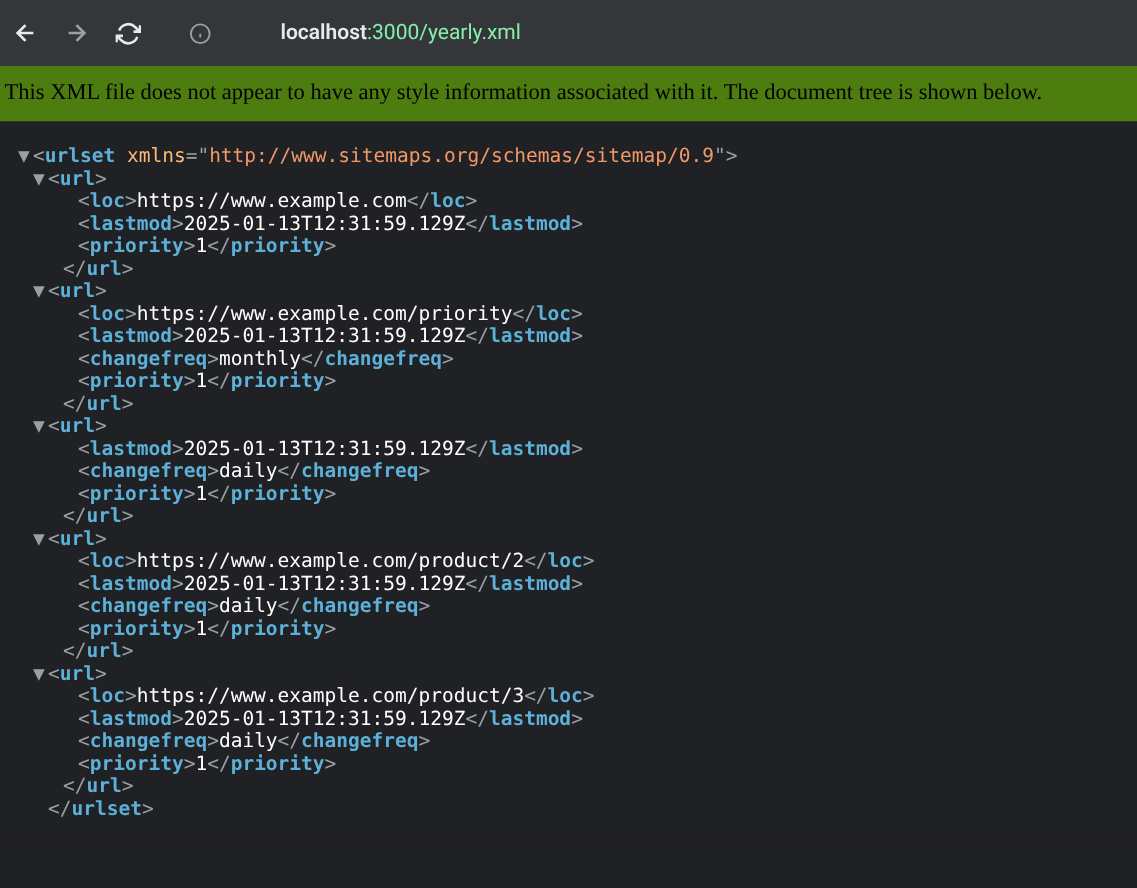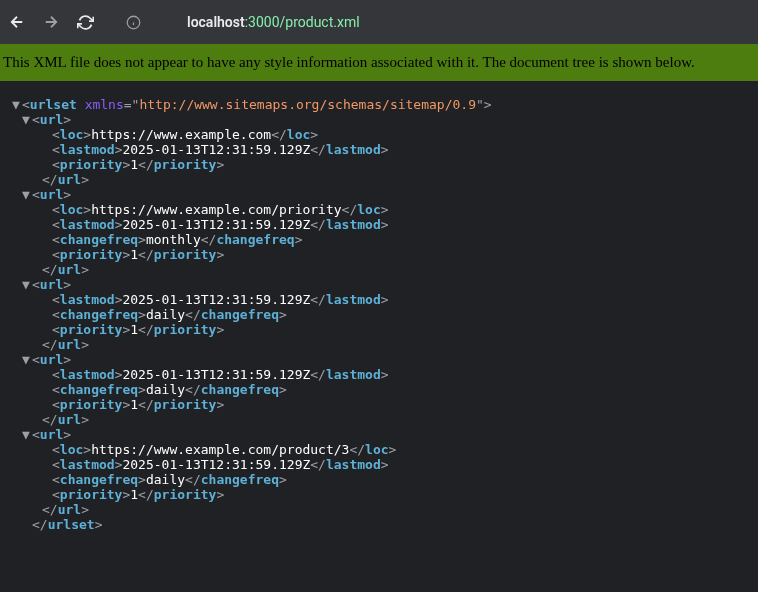--- a/index.html
+++ b/index.html
@@ -87,21 +87,21 @@
       color: #9aa0a6;
       cursor: pointer;
       user-select: none;
     }
     .indent0 { padding-left: 0; }
     .indent1 { padding-left: 10px; }
     .indent2 { padding-left: 20px; }
     .indent2b { padding-left: 30px; }
     .indent3 { padding-left: 40px; }
     .tag { color: #5db0d7; font-weight: bold; }
-    .attr-name { color: #8b5cf6; margin-top: 26px; }
+    .attr-name { color: #fdba74; margin-top: 26px; }
     .attr-value { color: #f29766; }
     .text-value { color: #fff; }
     .punct { color: #9aa0a6; }
   </style>
 </head>
 <body>
 
 <div class="toolbar">
   <div class="nav-buttons">
     <span class="nav-icon active">
@@ -123,21 +123,21 @@
   </div>
   <div class="url-bar">
     <span class="info-icon">
       <svg width="15" height="15" viewBox="0 0 24 24" fill="none" stroke="currentColor" stroke-width="2">
           <circle cx="12" cy="12" r="10"></circle>
           <line x1="12" y1="16" x2="12" y2="12"></line>
           <line x1="12" y1="8" x2="12.01" y2="8"></line>
         </svg>
     </span>
     <span class="url-text">
-      <span class="url-host">localhost</span><span class="url-port">:3000</span><span class="url-path">/product.xml</span>
+      <span class="url-host">localhost</span><span class="url-port">:3000</span><span class="url-path">/yearly.xml</span>
     </span>
   </div>
 </div>
 
 <div class="info-banner">
   <span>This XML file does not appear to have any style information associated with it. The document tree is shown below.</span>
 </div>
 
 <div class="xml-content" id="xml-tree">
 <div class="line indent0"><span class="disclosure">▼</span><span class="punct">&lt;</span><span class="tag">urlset</span> <span class="attr-name">xmlns</span><span class="punct">="</span><span class="attr-value">http://www.sitemaps.org/schemas/sitemap/0.9</span><span class="punct">"&gt;</span></div>
@@ -151,20 +151,21 @@
     <div class="line indent3"><span class="punct">&lt;</span><span class="tag">lastmod</span><span class="punct">&gt;</span><span class="text-value">2025-01-13T12:31:59.129Z</span><span class="punct">&lt;/</span><span class="tag">lastmod</span><span class="punct">&gt;</span></div>
     <div class="line indent3"><span class="punct">&lt;</span><span class="tag">changefreq</span><span class="punct">&gt;</span><span class="text-value">monthly</span><span class="punct">&lt;/</span><span class="tag">changefreq</span><span class="punct">&gt;</span></div>
     <div class="line indent3"><span class="punct">&lt;</span><span class="tag">priority</span><span class="punct">&gt;</span><span class="text-value">1</span><span class="punct">&lt;/</span><span class="tag">priority</span><span class="punct">&gt;</span></div>
     <div class="line indent2b"><span class="punct">&lt;/</span><span class="tag">url</span><span class="punct">&gt;</span></div>
     <div class="line indent1"><span class="disclosure">▼</span><span class="punct">&lt;</span><span class="tag">url</span><span class="punct">&gt;</span></div>
     <div class="line indent3"><span class="punct">&lt;</span><span class="tag">lastmod</span><span class="punct">&gt;</span><span class="text-value">2025-01-13T12:31:59.129Z</span><span class="punct">&lt;/</span><span class="tag">lastmod</span><span class="punct">&gt;</span></div>
     <div class="line indent3"><span class="punct">&lt;</span><span class="tag">changefreq</span><span class="punct">&gt;</span><span class="text-value">daily</span><span class="punct">&lt;/</span><span class="tag">changefreq</span><span class="punct">&gt;</span></div>
     <div class="line indent3"><span class="punct">&lt;</span><span class="tag">priority</span><span class="punct">&gt;</span><span class="text-value">1</span><span class="punct">&lt;/</span><span class="tag">priority</span><span class="punct">&gt;</span></div>
     <div class="line indent2b"><span class="punct">&lt;/</span><span class="tag">url</span><span class="punct">&gt;</span></div>
     <div class="line indent1"><span class="disclosure">▼</span><span class="punct">&lt;</span><span class="tag">url</span><span class="punct">&gt;</span></div>
+    <div class="line indent3"><span class="punct">&lt;</span><span class="tag">loc</span><span class="punct">&gt;</span><span class="text-value">https://www.example.com/product/2</span><span class="punct">&lt;/</span><span class="tag">loc</span><span class="punct">&gt;</span></div>
     <div class="line indent3"><span class="punct">&lt;</span><span class="tag">lastmod</span><span class="punct">&gt;</span><span class="text-value">2025-01-13T12:31:59.129Z</span><span class="punct">&lt;/</span><span class="tag">lastmod</span><span class="punct">&gt;</span></div>
     <div class="line indent3"><span class="punct">&lt;</span><span class="tag">changefreq</span><span class="punct">&gt;</span><span class="text-value">daily</span><span class="punct">&lt;/</span><span class="tag">changefreq</span><span class="punct">&gt;</span></div>
     <div class="line indent3"><span class="punct">&lt;</span><span class="tag">priority</span><span class="punct">&gt;</span><span class="text-value">1</span><span class="punct">&lt;/</span><span class="tag">priority</span><span class="punct">&gt;</span></div>
     <div class="line indent2b"><span class="punct">&lt;/</span><span class="tag">url</span><span class="punct">&gt;</span></div>
     <div class="line indent1"><span class="disclosure">▼</span><span class="punct">&lt;</span><span class="tag">url</span><span class="punct">&gt;</span></div>
     <div class="line indent3"><span class="punct">&lt;</span><span class="tag">loc</span><span class="punct">&gt;</span><span class="text-value">https://www.example.com/product/3</span><span class="punct">&lt;/</span><span class="tag">loc</span><span class="punct">&gt;</span></div>
     <div class="line indent3"><span class="punct">&lt;</span><span class="tag">lastmod</span><span class="punct">&gt;</span><span class="text-value">2025-01-13T12:31:59.129Z</span><span class="punct">&lt;/</span><span class="tag">lastmod</span><span class="punct">&gt;</span></div>
     <div class="line indent3"><span class="punct">&lt;</span><span class="tag">changefreq</span><span class="punct">&gt;</span><span class="text-value">daily</span><span class="punct">&lt;/</span><span class="tag">changefreq</span><span class="punct">&gt;</span></div>
     <div class="line indent3"><span class="punct">&lt;</span><span class="tag">priority</span><span class="punct">&gt;</span><span class="text-value">1</span><span class="punct">&lt;/</span><span class="tag">priority</span><span class="punct">&gt;</span></div>
     <div class="line indent2b"><span class="punct">&lt;/</span><span class="tag">url</span><span class="punct">&gt;</span></div>

